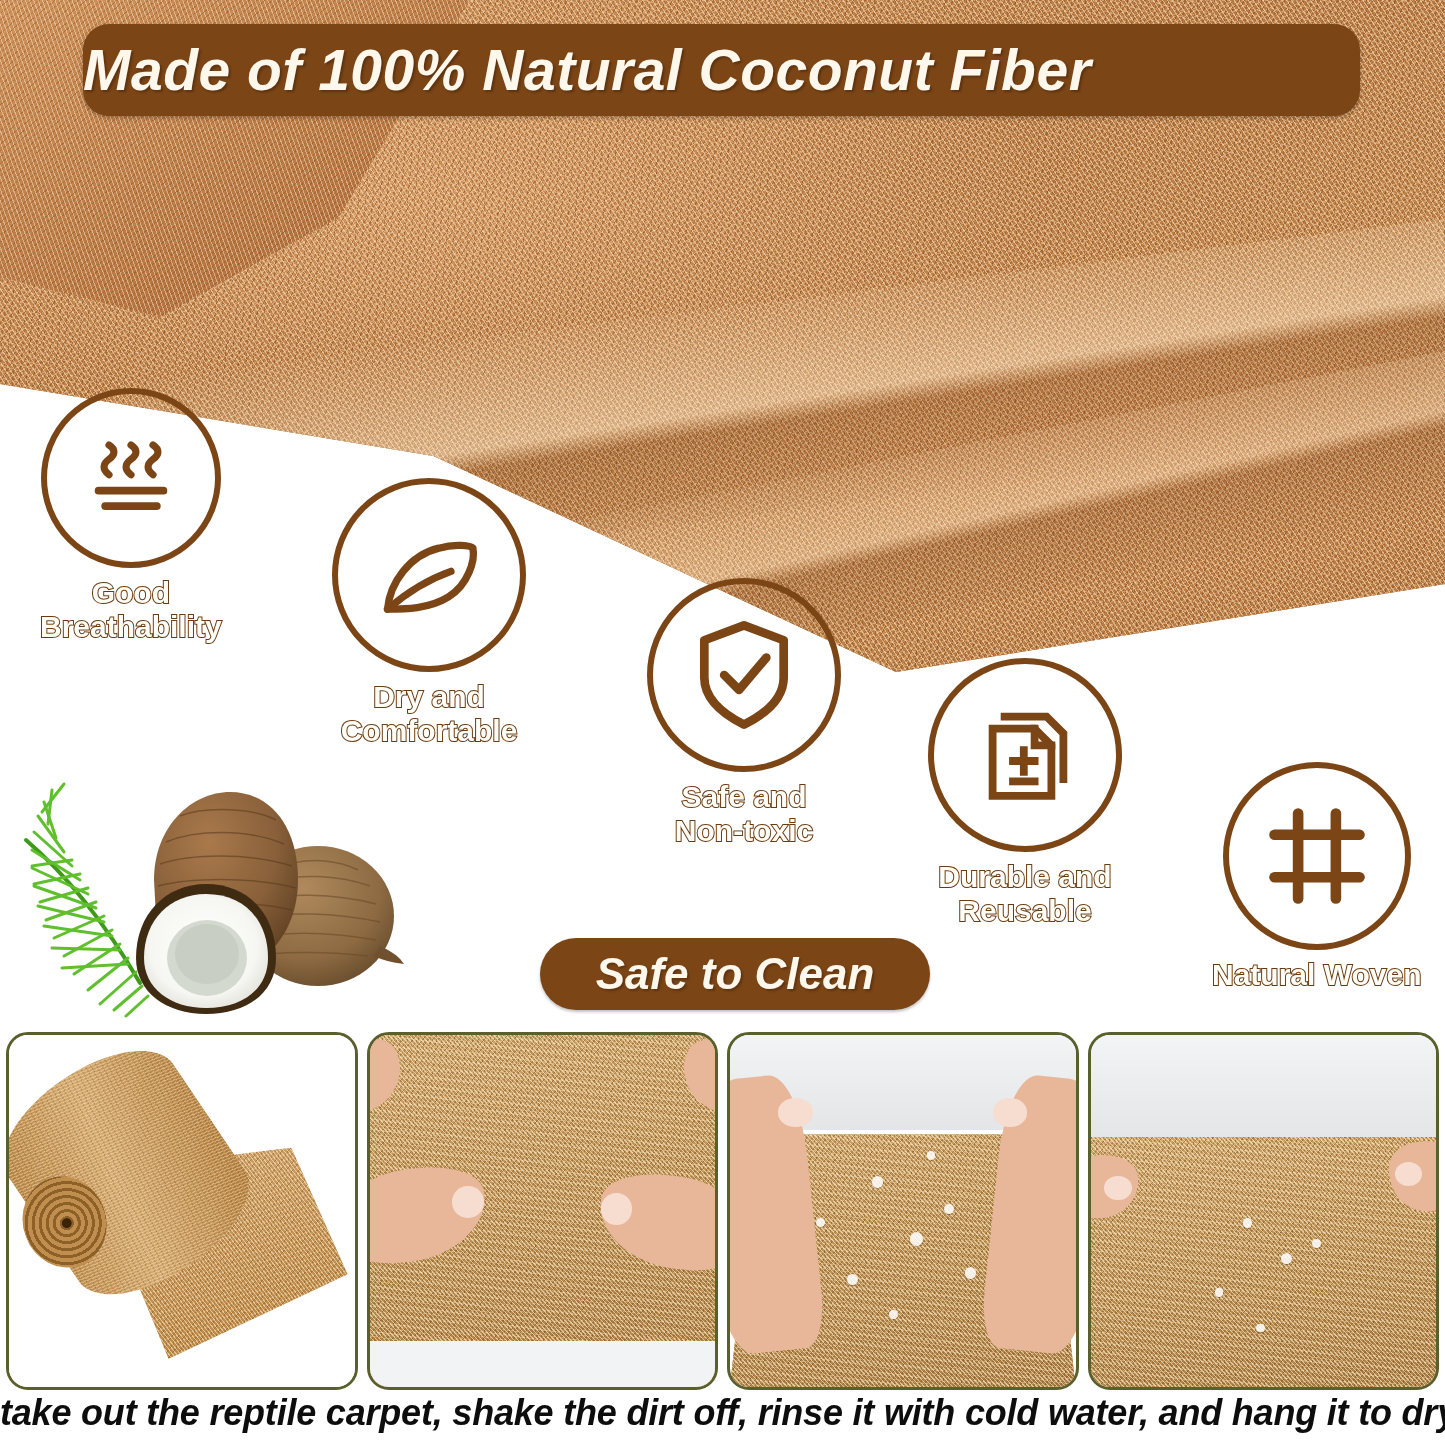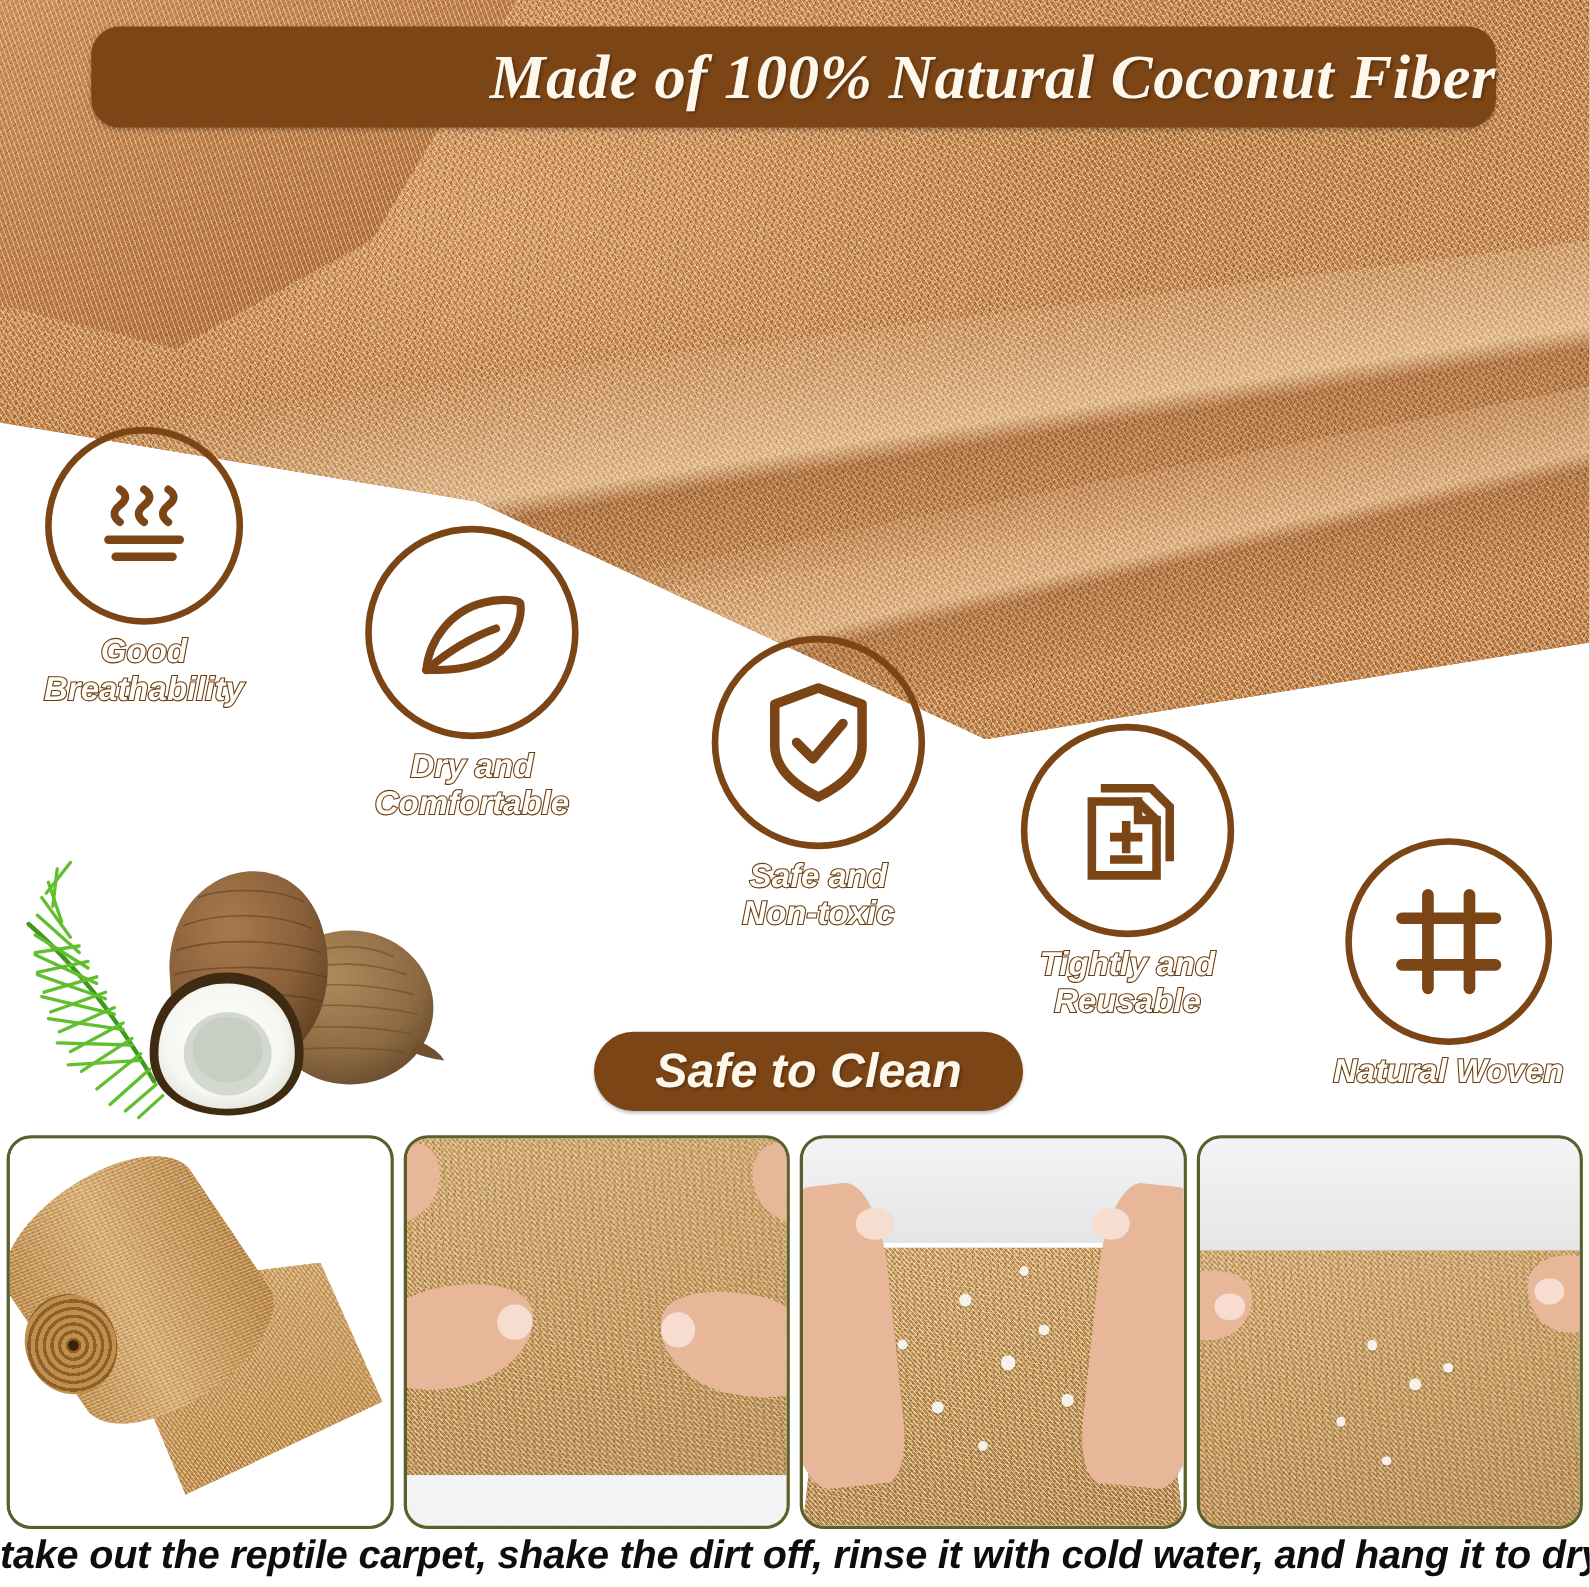--- a/index.html
+++ b/index.html
@@ -53,40 +53,39 @@
   .hero-fuzz{
     position:absolute;left:0;bottom:0;width:100%;height:60px;
     background-image:repeating-linear-gradient(92deg, rgba(205,150,100,.7) 0 1px, rgba(0,0,0,0) 1px 3px);
     pointer-events:none;
   }
 
   
   .title-banner{
     position:absolute;left:83px;top:24px;width:1277px;height:92px;
     background:#7b4516;border-radius:26px;
-    display:flex;align-items:center;justify-content:flex-end;
+    display:flex;align-items:center;justify-content:flex-start;
     box-shadow:0 2px 4px rgba(0,0,0,.25);
-    font-family:Liberation Serif, serif;
   }
   .title-banner .txt{
     color:#fdf7ec;font-size:57px;font-weight:bold;font-style:italic;
     letter-spacing:.5px;white-space:nowrap;
     text-shadow:2px 2px 2px rgba(60,30,8,.45);
   }
 
   
   .feature{position:absolute;display:flex;flex-direction:column;align-items:center;}
   .fcircle{
     border:6px solid #7b4516;border-radius:50%;
     background:rgba(255,255,255,0.0);
     display:flex;align-items:center;justify-content:center;
   }
   .flabel{
     margin-top:8px;text-align:center;
-    font-size:30px;font-weight:bold;font-style:italic;
+    font-size:30px;font-weight:bold;
     color:#fffdf7;line-height:1.12;white-space:pre-line;
     -webkit-text-stroke:2px #6b3c12;
     paint-order:stroke fill;
     text-shadow:0 0 1px #6b3c12;
   }
   .f1{left:40px;top:388px;}
   .f1 .fcircle{width:168px;height:168px;}
   .f2{left:332px;top:478px;}
   .f2 .fcircle{width:182px;height:182px;}
   .f3{left:647px;top:578px;}
@@ -237,21 +236,21 @@
       <svg width="120" height="120" viewBox="0 0 100 100">
         <g fill="none" stroke="#7b4516" stroke-width="6.5" stroke-linecap="square" stroke-linejoin="miter">
           <path d="M33 18 H68 L82 32 V70"></path>
           <path d="M23 28 H58 L72 42 V84 H23 Z"></path>
           <path d="M58 28 V42 H72"></path>
           <path d="M40 55 H58 M49 46 V64"></path>
           <path d="M40 72 H58"></path>
         </g>
       </svg>
     </div>
-    <div class="flabel">Tightly and
+    <div class="flabel">Durable and
 Reusable</div>
   </div>
 
   <div class="feature f5">
     <div class="fcircle">
       <svg width="118" height="118" viewBox="0 0 100 100">
         <g stroke="#7b4516" stroke-width="9" stroke-linecap="round">
           <line x1="34" y1="14" x2="34" y2="86"></line>
           <line x1="66" y1="14" x2="66" y2="86"></line>
           <line x1="14" y1="32" x2="86" y2="32"></line>

